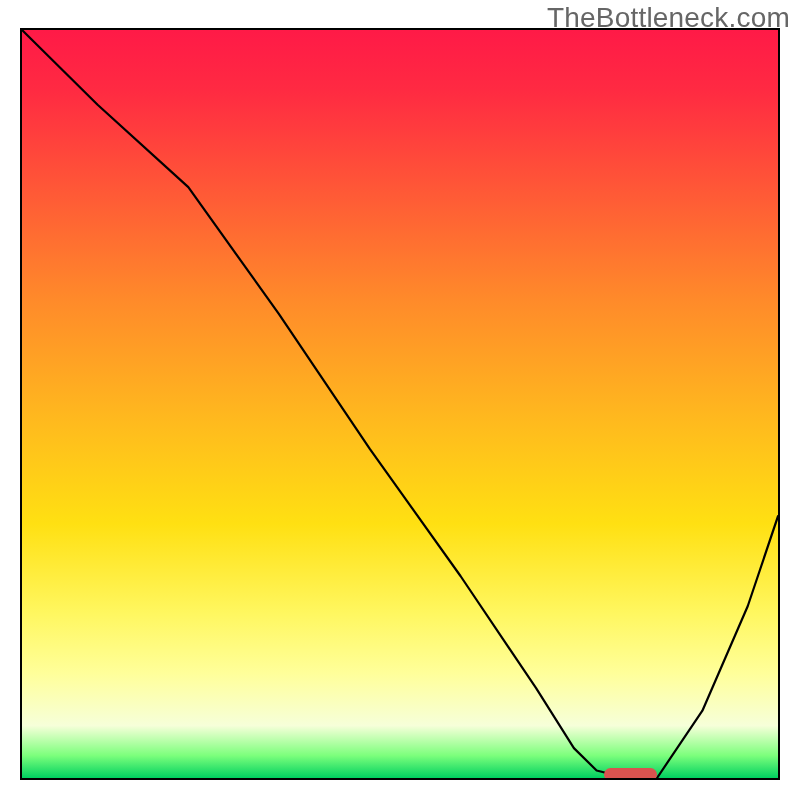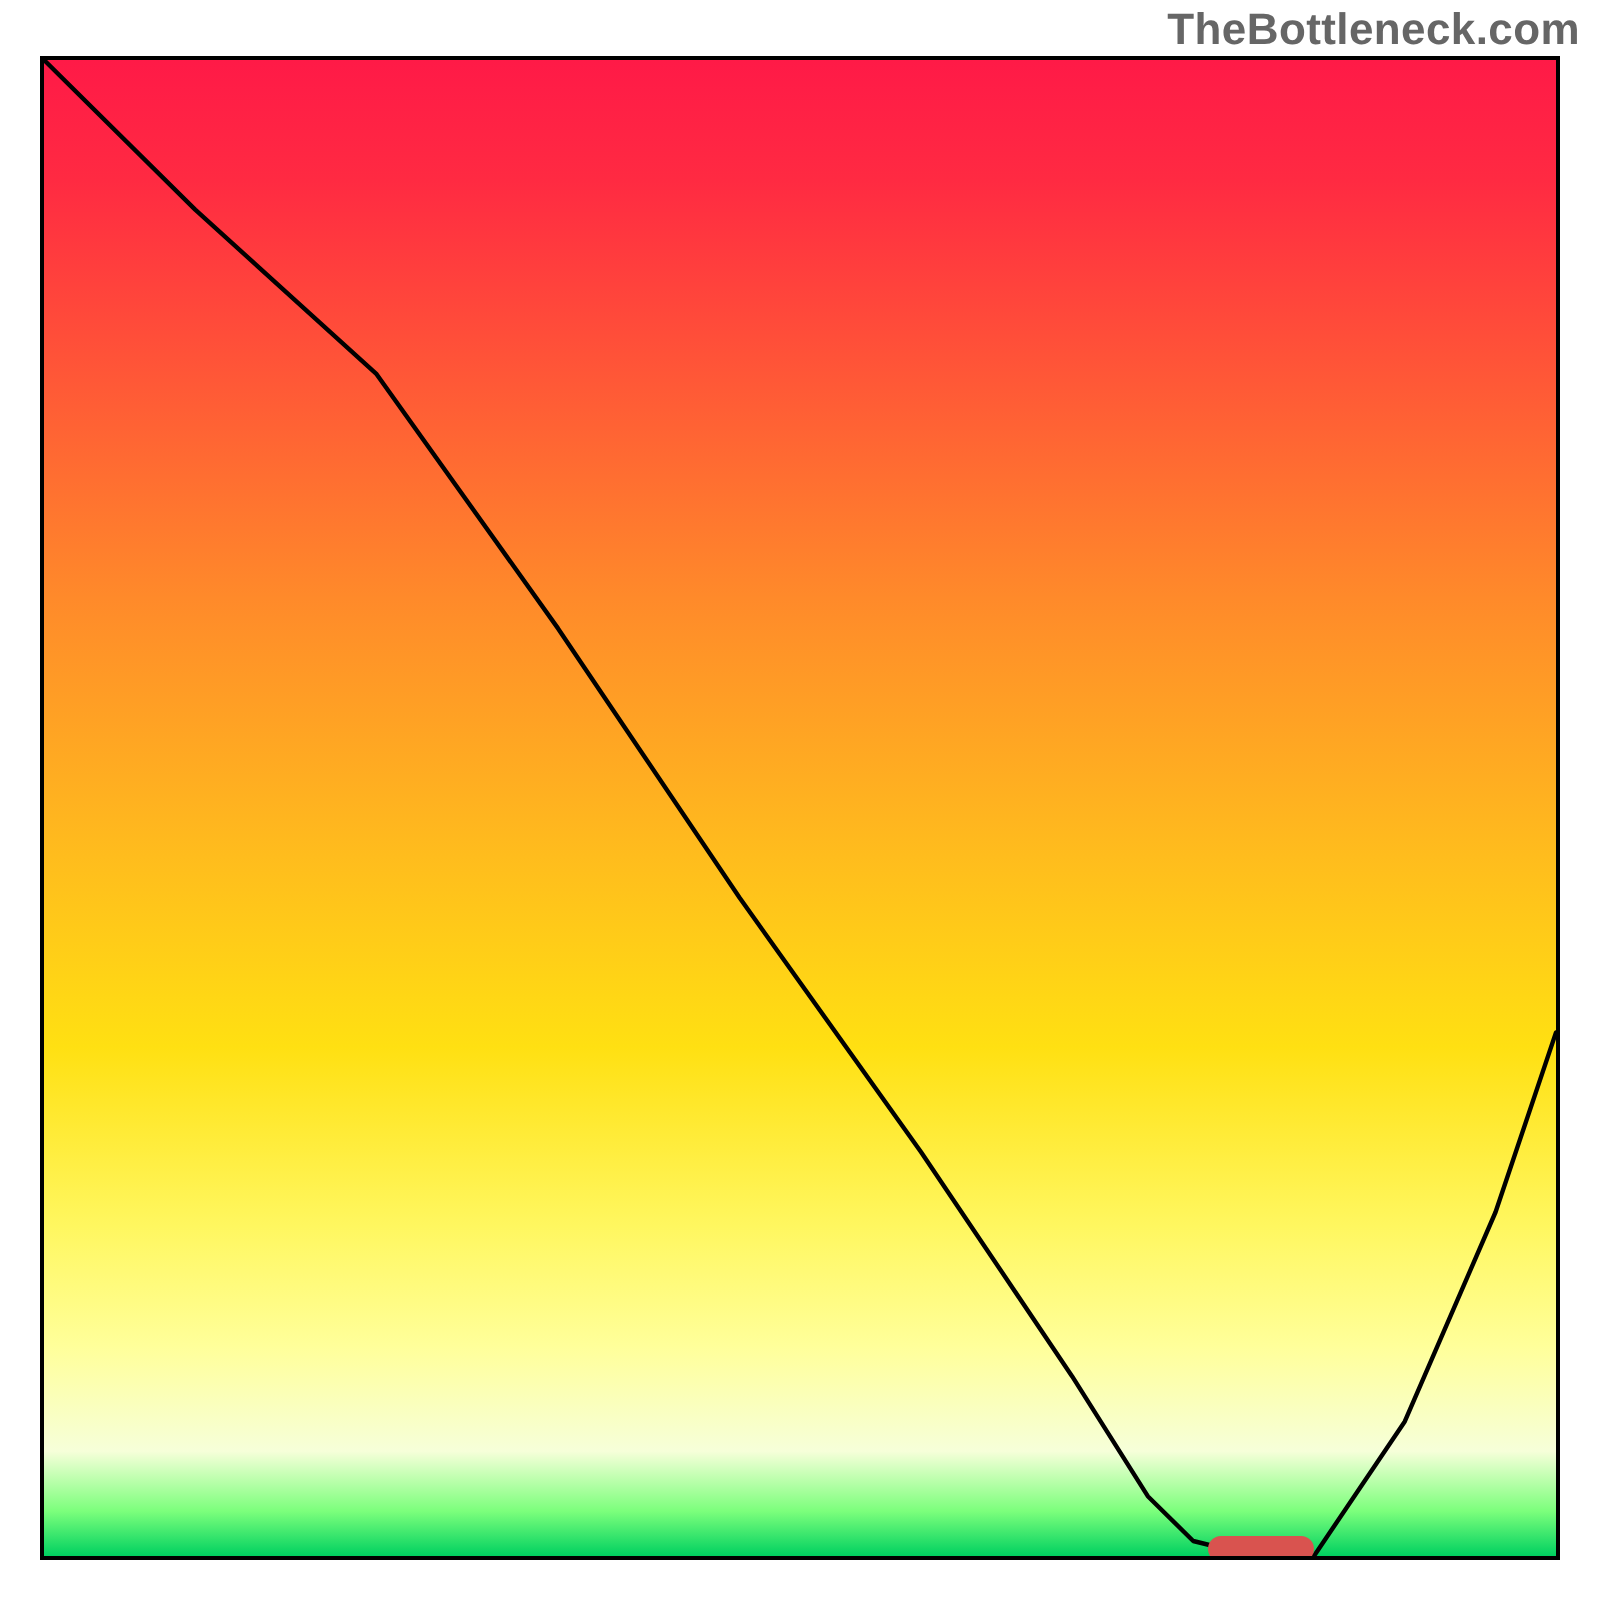--- a/index.html
+++ b/index.html
@@ -1,17 +1,17 @@
 <!DOCTYPE html>
 <html><head>
 <meta charset="utf-8">
 <style>
   html,body{margin:0;padding:0;width:800px;height:800px;overflow:hidden;background:#fff;font-family:Arial,Helvetica,sans-serif}
   .frame{position:relative;width:800px;height:800px}
-  .watermark{position:absolute;top:2px;right:10px;font-size:22px;font-weight:700;color:#666;letter-spacing:0.2px}
+  .watermark{position:absolute;top:2px;right:10px;font-size:28px;font-weight:400;color:#666;letter-spacing:0.2px}
   .plot{position:absolute;left:20px;top:28px;width:760px;height:752px;border:2px solid #000;box-sizing:border-box;overflow:hidden}
   .grad{position:absolute;inset:0;background:linear-gradient(to bottom,
       #ff1a47 0%,
       #ff2a42 8%,
       #ff5a36 22%,
       #ff8a2a 36%,
       #ffb91e 52%,
       #ffe012 66%,
       #fff760 78%,
       #ffff9a 86%,

